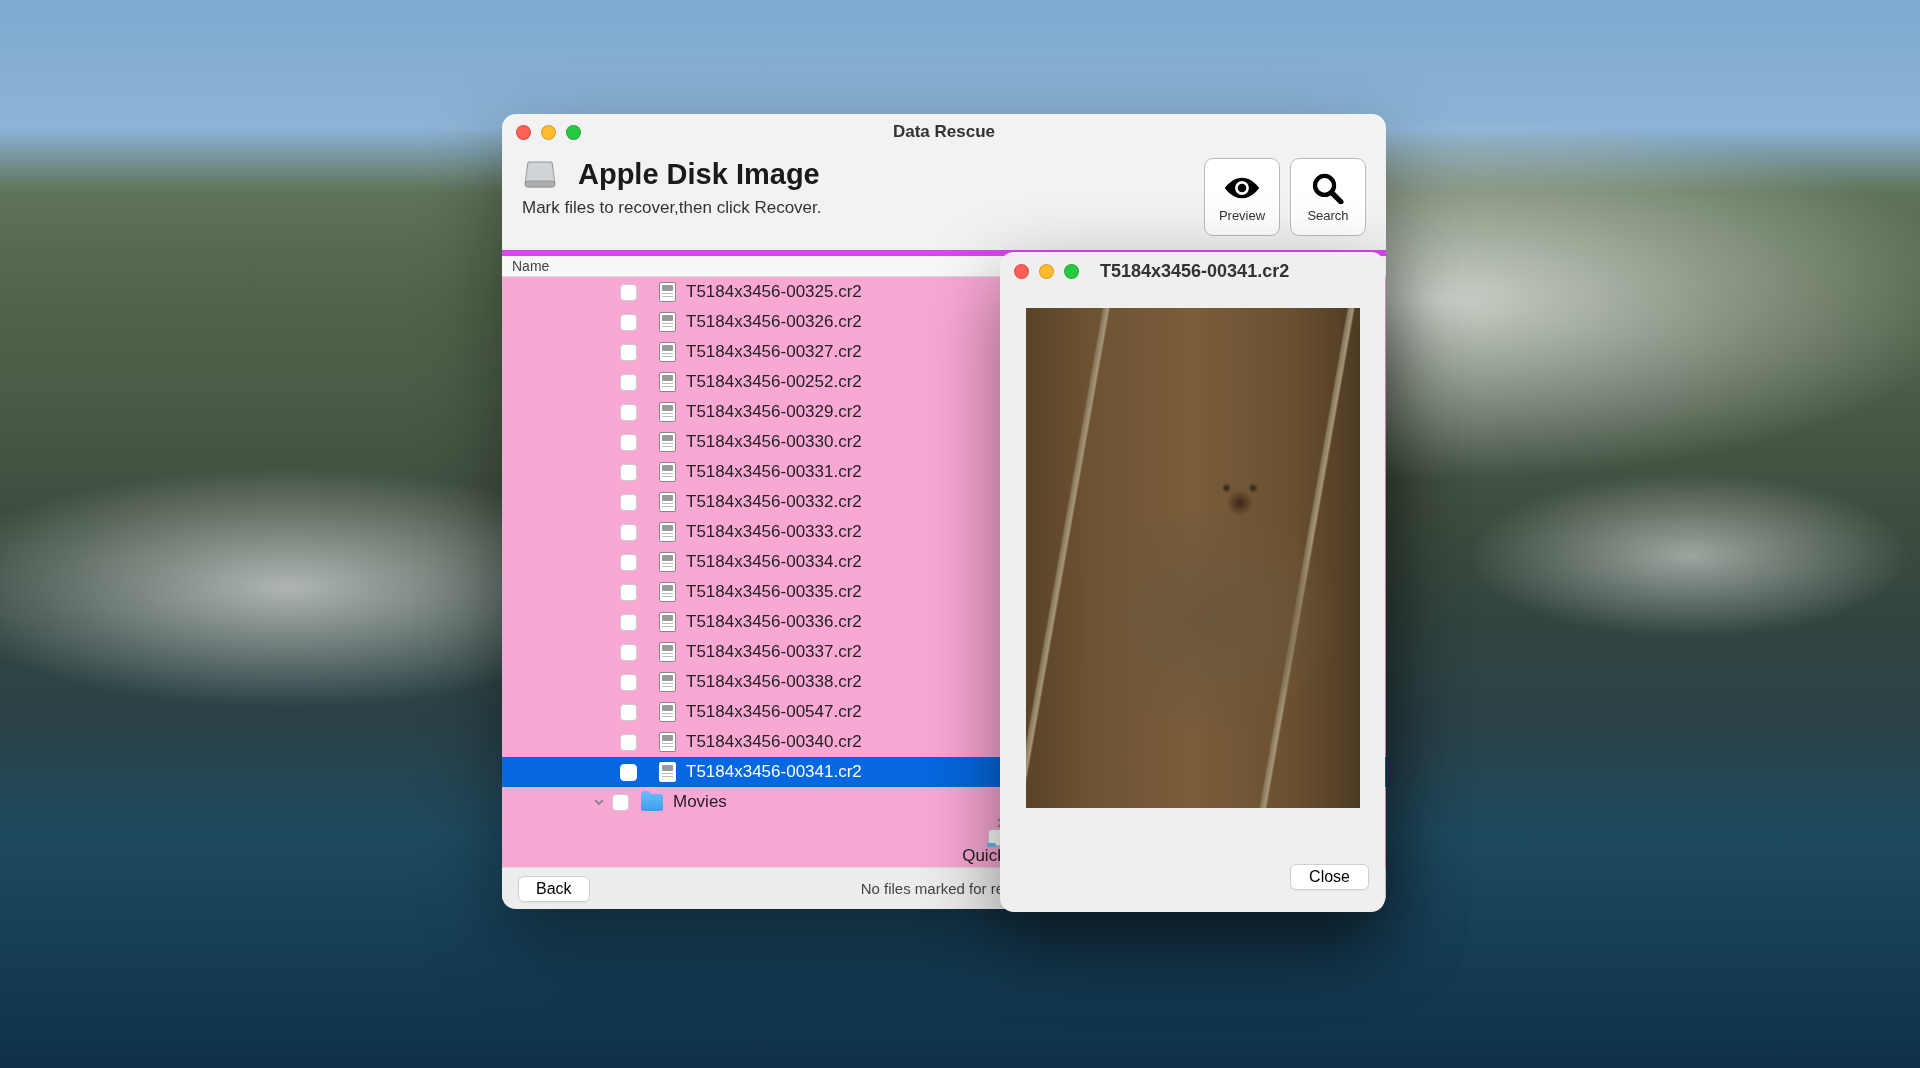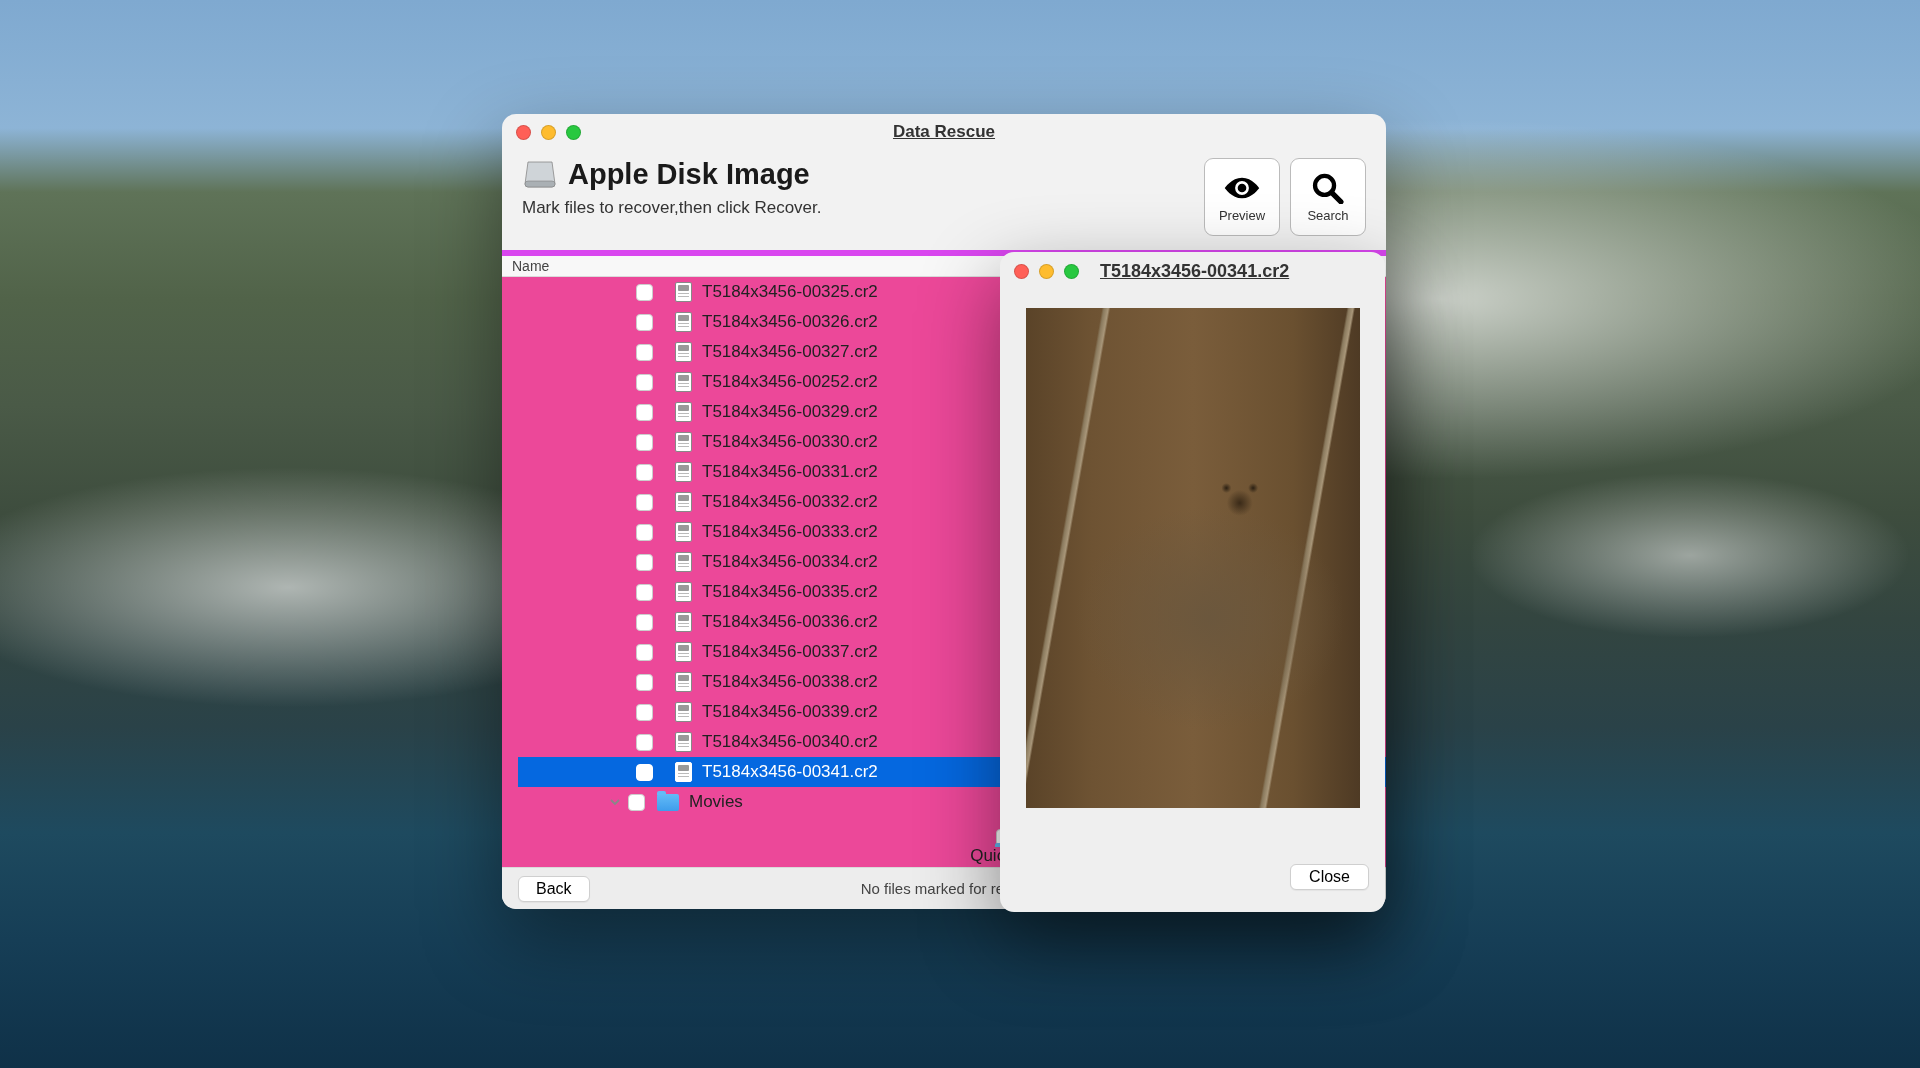--- a/index.html
+++ b/index.html
@@ -38,34 +38,34 @@
       overflow: hidden;
       display: flex;
       flex-direction: column;
     }
     .titlebar { height: 36px; display: flex; align-items: center; padding: 0 14px; position: relative; }
     .traffic-lights { display: flex; gap: 10px; align-items: center; }
     .tl { width: 15px; height: 15px; border-radius: 50%; }
     .tl.red { background: #FF5F57; border: 0.5px solid rgba(0,0,0,0.15); }
     .tl.yellow { background: #FEBC2E; border: 0.5px solid rgba(0,0,0,0.15); }
     .tl.green { background: #28C840; border: 0.5px solid rgba(0,0,0,0.15); }
-    .window-title { position: absolute; left: 0; right: 0; text-align: center; font-size: 17px; font-weight: 600; color: #333; pointer-events: none; text-decoration: underline; }
+    .window-title { position: absolute; left: 0; right: 0; text-align: center; font-size: 17px; font-weight: 600; color: #333; pointer-events: none; }
     .header-area { padding: 6px 20px 14px 20px; display: flex; align-items: flex-start; justify-content: space-between; }
     .header-left { display: flex; flex-direction: column; }
-    .header-title-row { display: flex; align-items: center; gap: 10px; }
+    .header-title-row { display: flex; align-items: center; gap: 20px; }
     .disk-icon { width: 36px; height: 36px; position: relative; }
     .disk-icon svg { width: 100%; height: 100%; }
     .header-title { font-size: 29px; font-weight: 700; color: #1a1a1a; }
     .header-subtitle { font-size: 17px; color: #333; margin-top: 6px; }
     .toolbar-buttons { display: flex; gap: 10px; margin-top: 2px; }
     .tool-btn { width: 76px; height: 78px; border: 1px solid #bbb; border-radius: 9px; background: #fff; display: flex; flex-direction: column; align-items: center; justify-content: center; gap: 4px; cursor: pointer; }
     .tool-btn svg { width: 38px; height: 32px; }
     .tool-btn-label { font-size: 13px; color: #333; }
     .column-header { background: #F8F8F8; border-top: 6px solid #d946ef; border-bottom: 1px solid #DADADA; padding: 2px 10px; font-size: 14px; color: #444; }
-    .file-list { flex: 1; background: #ec4899; overflow-y: auto; padding-left: 16px; }
+    .file-list { flex: 1; background: #f9a8d4; overflow-y: auto; }
     .file-row { height: 30px; display: flex; align-items: center; padding-left: 118px; font-size: 17px; color: #222; cursor: pointer; position: relative; }
     .file-row.selected { background: #0568E0; color: #fff; }
     .file-checkbox { width: 17px; height: 17px; border-radius: 4px; border: 1.5px solid #ccc; background: #fff; margin-right: 22px; flex-shrink: 0; cursor: pointer; }
     .file-row.selected .file-checkbox { border-color: #fff; background: #fff; }
     .file-type-icon { width: 17px; height: 20px; margin-right: 10px; flex-shrink: 0; background: #fff; border: 1px solid #888; border-radius: 2px; position: relative; }
     .file-type-icon::before { content: ''; position: absolute; top: 2px; left: 2px; right: 2px; height: 6px; background: #999; border-radius: 1px; }
     .file-type-icon::after { content: ''; position: absolute; bottom: 2px; left: 2px; right: 2px; top: 10px; background: repeating-linear-gradient(to bottom, #bbb, #bbb 1px, transparent 1px, transparent 3px); }
     .file-row.selected .file-type-icon { border-color: #fff; }
     .folder-row { height: 30px; display: flex; align-items: center; font-size: 17px; color: #222; cursor: pointer; }
     .folder-row .disclosure { width: 14px; height: 14px; margin-right: 6px; display: flex; align-items: center; justify-content: center; color: #888; cursor: pointer; }
@@ -220,21 +220,21 @@
         <span>T5184x3456-00337.cr2</span>
       </div>
       <div class="file-row">
         <div class="file-checkbox"></div>
         <div class="file-type-icon"></div>
         <span>T5184x3456-00338.cr2</span>
       </div>
       <div class="file-row">
         <div class="file-checkbox"></div>
         <div class="file-type-icon"></div>
-        <span>T5184x3456-00339.cr2</span>
+        <span>T5184x3456-00547.cr2</span>
       </div>
       <div class="file-row">
         <div class="file-checkbox"></div>
         <div class="file-type-icon"></div>
         <span>T5184x3456-00340.cr2</span>
       </div>
       <div class="file-row selected">
         <div class="file-checkbox"></div>
         <div class="file-type-icon"></div>
         <span>T5184x3456-00341.cr2</span>

